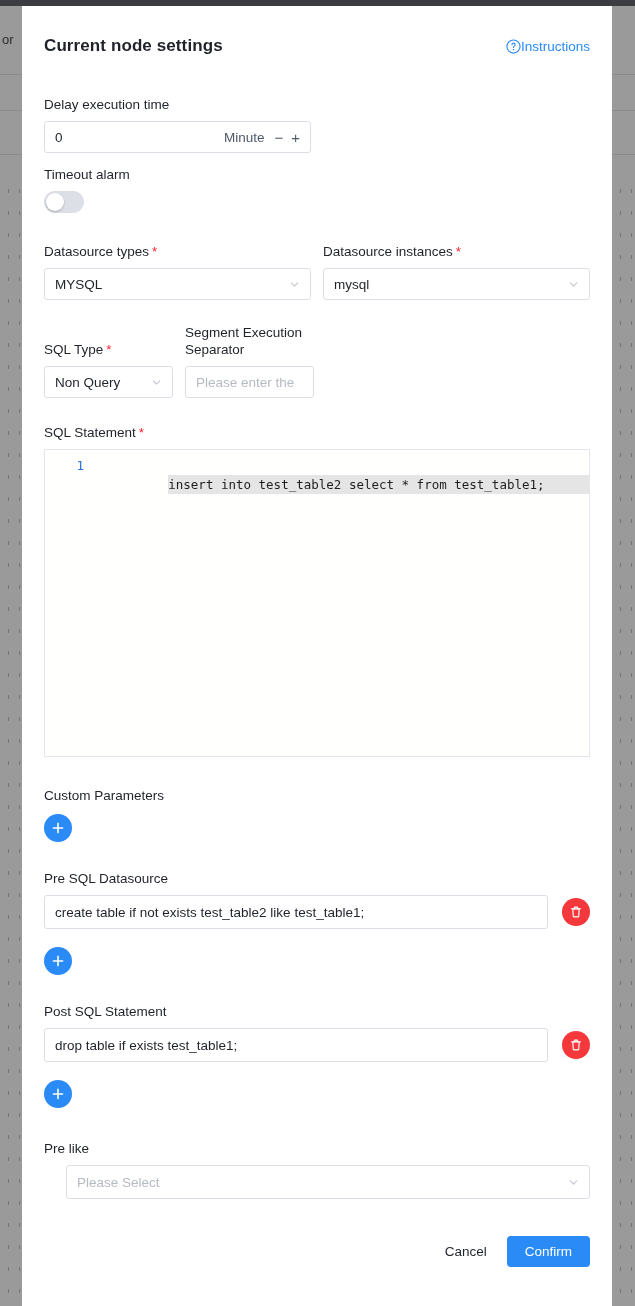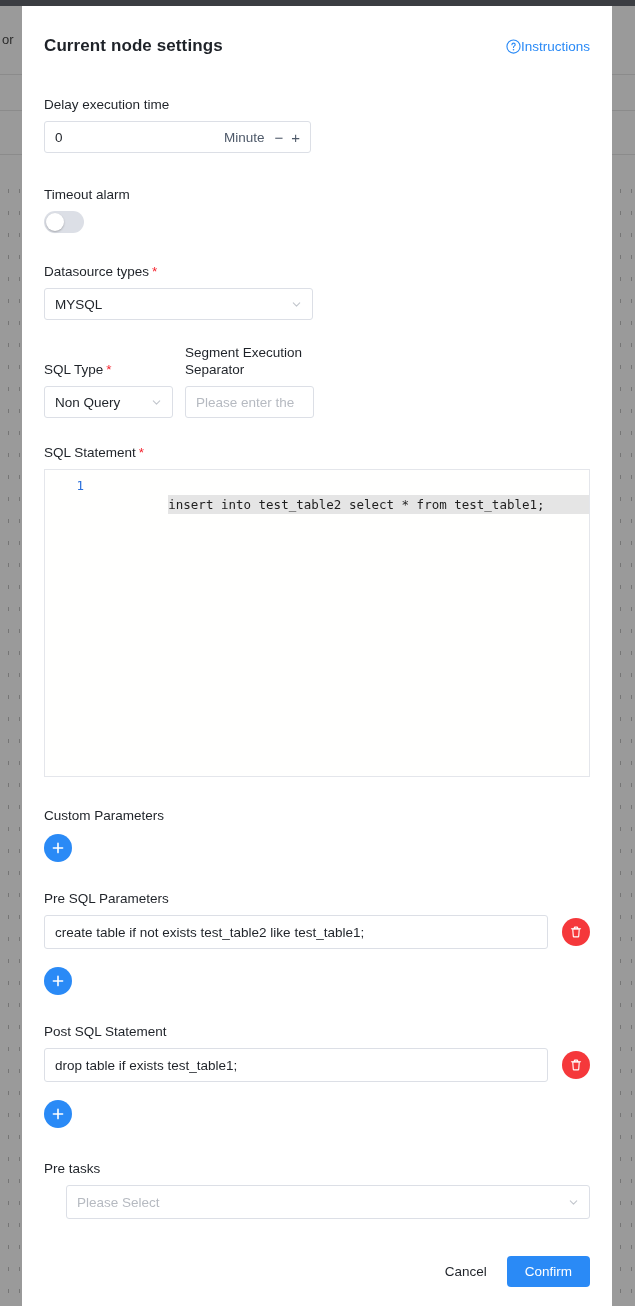--- a/index.html
+++ b/index.html
@@ -164,21 +164,21 @@
   .sel-arrow {
     width: 11px; height: 11px;
     flex: none;
     margin-left: 8px;
   }
 
   
   .row-delay { margin-top: 34px; }
   .row-delay .input-box { width: 267px; }
 
-  .row-timeout { margin-top: 33px; }
+  .row-timeout { margin-top: 13px; }
   .switch {
     width: 40px; height: 22px;
     border-radius: 11px;
     background: #dcdfe6;
     position: relative;
     cursor: pointer;
   }
   .switch .knob {
     position: absolute;
     top: 2px; left: 2px;
@@ -374,20 +374,31 @@
         <div class="field-label">
           <span>Datasource types</span><span class="req">*</span>
         </div>
         <div class="input-box">
           <span class="val">MYSQL</span>
           <svg class="sel-arrow" viewBox="0 0 12 12">
             <path d="M2.5 4.3 6 7.8l3.5-3.5" fill="none" stroke="#c2c6cd" stroke-width="1.2" stroke-linecap="round" stroke-linejoin="round"></path>
           </svg>
         </div>
       </div>
+      <div>
+        <div class="field-label">
+          <span>Datasource instances</span><span class="req">*</span>
+        </div>
+        <div class="input-box">
+          <span class="val">mysql</span>
+          <svg class="sel-arrow" viewBox="0 0 12 12">
+            <path d="M2.5 4.3 6 7.8l3.5-3.5" fill="none" stroke="#c2c6cd" stroke-width="1.2" stroke-linecap="round" stroke-linejoin="round"></path>
+          </svg>
+        </div>
+      </div>
     </div>
 
     <div class="row-sqltype">
       <div class="c1">
         <div class="field-label label-1line">
           <span><span>SQL Type</span><span class="req">*</span></span>
         </div>
         <div class="input-box">
           <span class="val">Non Query</span>
           <svg class="sel-arrow" viewBox="0 0 12 12">
@@ -423,21 +434,21 @@
     <div class="row-custom">
       <div class="field-label">Custom Parameters</div>
       <div class="circle-btn circle-add">
         <svg width="14" height="14" viewBox="0 0 14 14">
           <path d="M7 2.4v9.2M2.4 7h9.2" stroke="#fff" stroke-width="1.6" stroke-linecap="round"></path>
         </svg>
       </div>
     </div>
 
     <div class="sql-extra">
-      <div class="field-label">Pre SQL Parameters</div>
+      <div class="field-label">Pre SQL Datasource</div>
       <div class="sql-extra-row">
         <div class="input-box">
           <span class="val">create table if not exists test_table2 like test_table1;</span>
         </div>
         <div class="circle-btn circle-del">
           <svg width="14" height="14" viewBox="0 0 16 16">
             <path d="M2.8 4.3h10.4" stroke="#fff" stroke-width="1.3" stroke-linecap="round"></path>
             <path d="M6.1 4.1V3.1c0-.4.3-.7.7-.7h2.4c.4 0 .7.3.7.7v1" fill="none" stroke="#fff" stroke-width="1.3" stroke-linecap="round"></path>
             <path d="M4.3 4.6h7.4l-.6 8.2c0 .5-.4.8-.8.8H5.7c-.5 0-.8-.3-.8-.8z" fill="none" stroke="#fff" stroke-width="1.3" stroke-linejoin="round"></path>
           </svg>
@@ -465,21 +476,21 @@
         </div>
       </div>
       <div class="circle-btn circle-add add-under">
         <svg width="14" height="14" viewBox="0 0 14 14">
           <path d="M7 2.4v9.2M2.4 7h9.2" stroke="#fff" stroke-width="1.6" stroke-linecap="round"></path>
         </svg>
       </div>
     </div>
 
     <div class="row-pretasks">
-      <div class="field-label">Pre tasks</div>
+      <div class="field-label">Pre like</div>
       <div class="input-box">
         <span class="ph">Please Select</span>
         <svg class="sel-arrow" viewBox="0 0 12 12">
           <path d="M2.5 4.3 6 7.8l3.5-3.5" fill="none" stroke="#c2c6cd" stroke-width="1.2" stroke-linecap="round" stroke-linejoin="round"></path>
         </svg>
       </div>
     </div>
 
   </div>
 

